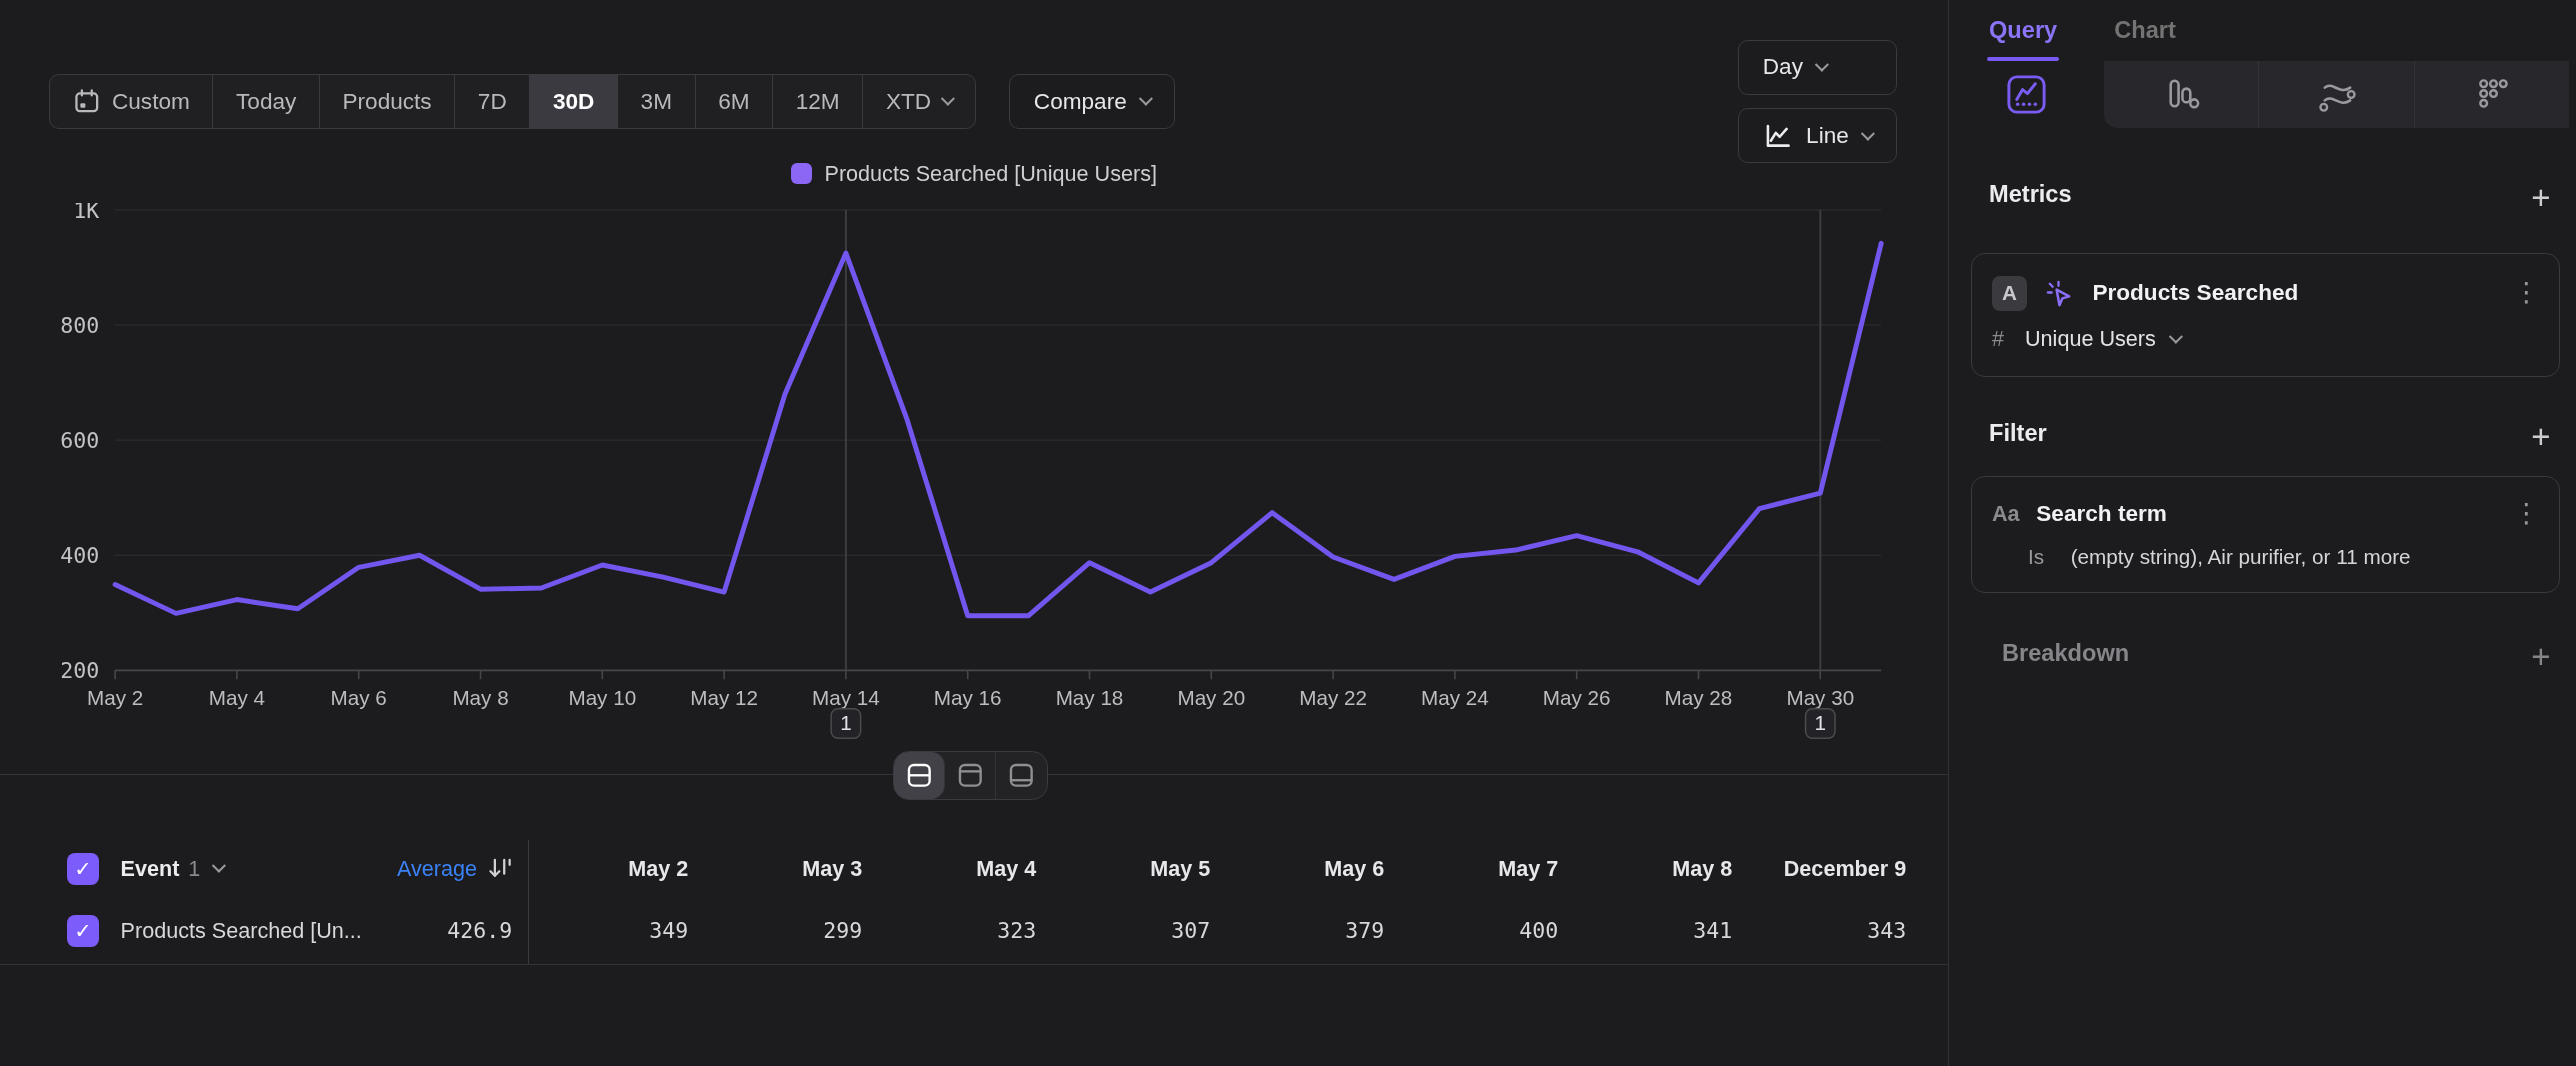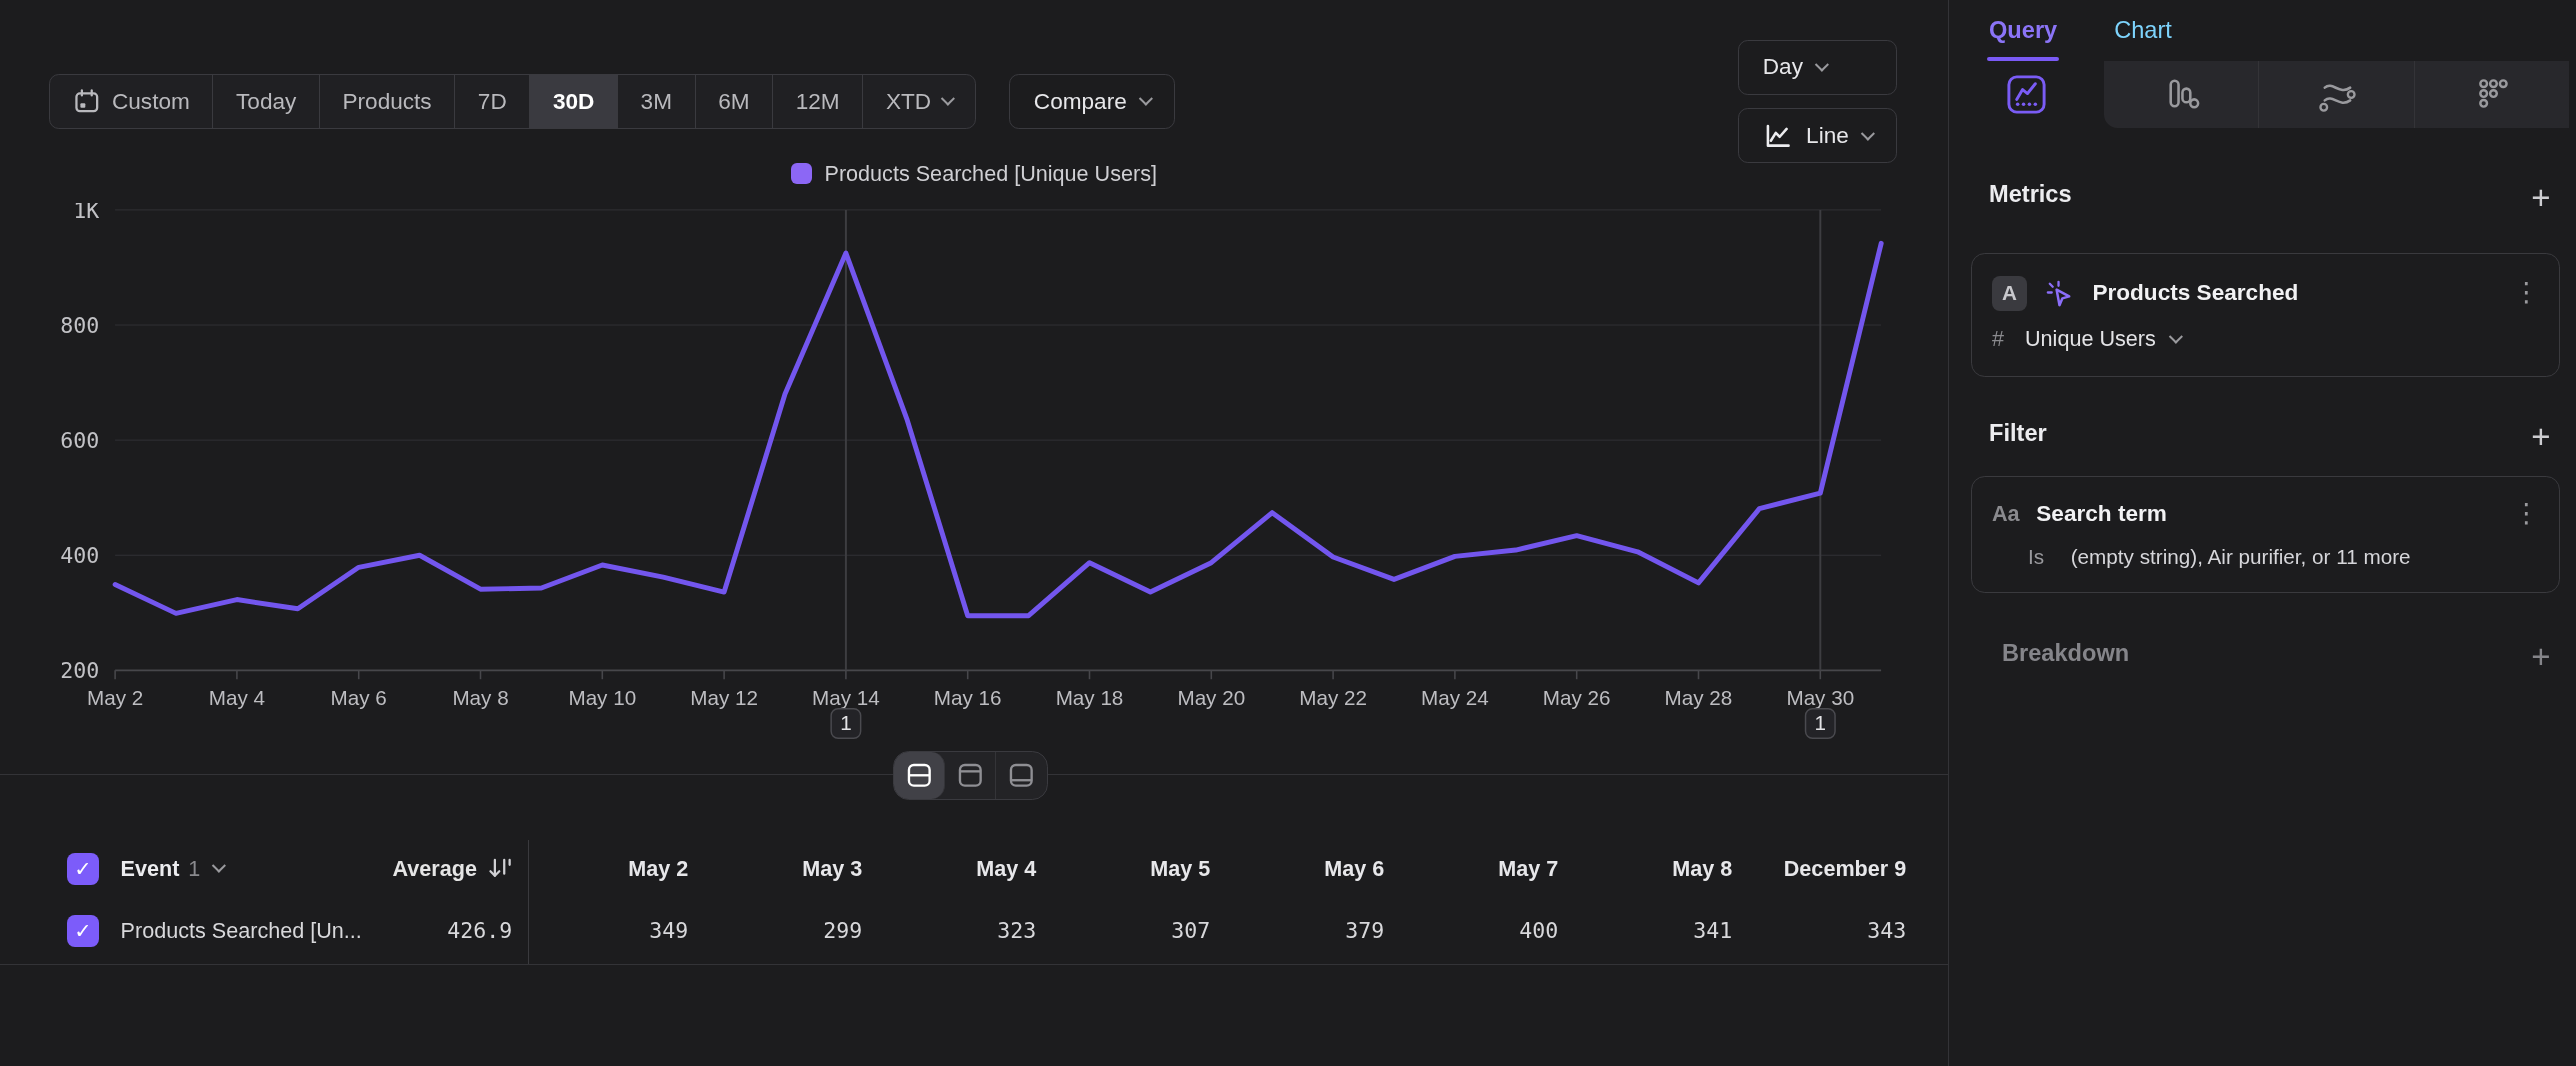--- a/index.html
+++ b/index.html
@@ -73,31 +73,31 @@
   .thead { height:57px; }
   .tbody { height:68px; border-bottom:1px solid #333337; }
   .cell-left { width:529px; align-self:stretch; display:flex; align-items:center;
                padding-left:67px; padding-right:15.7px; border-right:1px solid #3a3a3e; }
   .checkbox { width:32px; height:32px; border-radius:7.9px; background:#7c5cfa; color:#fff;
               display:flex; align-items:center; justify-content:center; font-size:20.7px; cursor:pointer; flex:none; }
   .event-label { margin-left:21.6px; font-size:21.6px; font-weight:bold; color:#ececef; white-space:nowrap; }
   .event-count { margin-left:8.9px; font-size:21.6px; color:#8a8a8e; }
   .event-chev { margin-left:13.8px; }
   .avg-group { margin-left:auto; display:flex; align-items:center; gap:9.8px; cursor:pointer; }
-  .avg-label { font-size:21.6px; font-weight:bold; color:#e5e5e5; }
+  .avg-label { font-size:21.6px; font-weight:normal; color:#3b82f6; }
   .row-name { margin-left:21.6px; font-size:21.6px; color:#d8d8db; white-space:nowrap; overflow:hidden; }
   .row-avg { margin-left:auto; font-family:"DejaVu Sans Mono", monospace; font-size:21.6px; color:#d8d8db; }
   .cell-day { width:174px; flex:none; text-align:right; padding-right:14.8px; font-size:21.6px; }
   .thead .cell-day { font-weight:bold; color:#e7e7ea; cursor:pointer; }
   .tbody .cell-day { font-family:"DejaVu Sans Mono", monospace; color:#d8d8db; }
 
   
   .sb-tabs { height:61px; display:flex; align-items:center; padding-left:40px; gap:57px; position:relative; }
-  .sb-tab { font-size:23.6px; color:#7dd3fc; cursor:pointer; position:relative; height:100%;
-            display:flex; align-items:center; }
+  .sb-tab { font-size:23.6px; color:#737373; cursor:pointer; position:relative; height:100%;
+            display:flex; align-items:center;font-weight:bold; }
   .sb-tab.active { color:#8b74f7; font-weight:bold;justify-content:flex-end; }
   .sb-tab.active::after { content:""; position:absolute; left:-2px; right:-2px; bottom:0; height:3.9px;
             background:#7a5af5; border-radius:3px; }
   .sb-strip { height:67px; display:flex; }
   .strip-tab { flex:1; display:flex; align-items:center; justify-content:center; cursor:pointer;
                background:#28282c; border-left:1px solid #343438; }
   .strip-tab.active { background:transparent; border-left:none; }
   .strip-tab.first-inactive { border-radius:0 0 0 13.8px; border-left:none; }
   .strip-tab.edge { border-right:7.9px solid #1c1c1e; }
 

